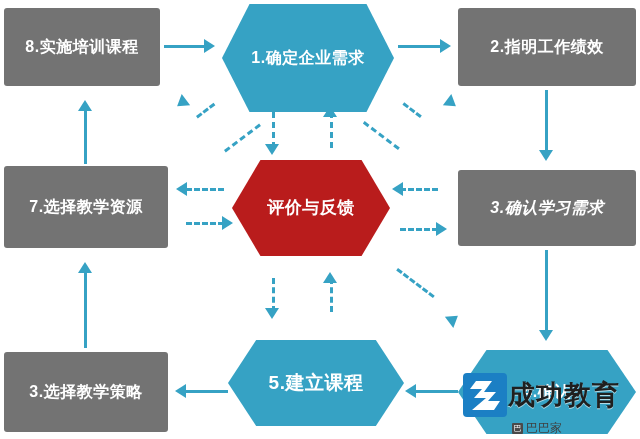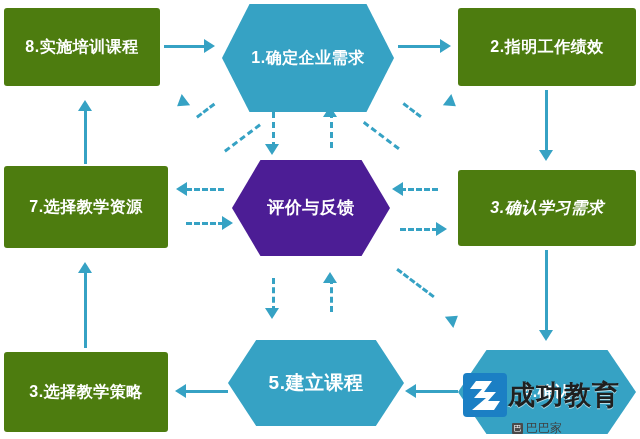--- a/index.html
+++ b/index.html
@@ -27,29 +27,29 @@
     align-items: center;
     justify-content: center;
     text-align: center;
     color: #ffffff;
     font-weight: bold;
     line-height: 1.35;
     letter-spacing: 0.5px;
     box-sizing: border-box;
   }
   .rect {
-    background: #4d7c0f;
+    background: #737373;
     border-radius: 3px;
   }
   .hex {
     background: #36a2c4;
     clip-path: polygon(16% 0%, 84% 0%, 100% 50%, 84% 100%, 16% 100%, 0% 50%);
   }
   .hex-orange {
-    background: #4c1d95;
+    background: #b91c1c;
     clip-path: polygon(18% 0%, 82% 0%, 100% 50%, 82% 100%, 18% 100%, 0% 50%);
   }
   .node-label {
     display: block;
     padding: 0 6px;
   }
 
   
   #n8  { left: 4px;   top: 8px;   width: 156px; height: 78px; font-size: 16px; }
   #n1  { left: 222px; top: 4px;   width: 172px; height: 108px; font-size: 16px; }

